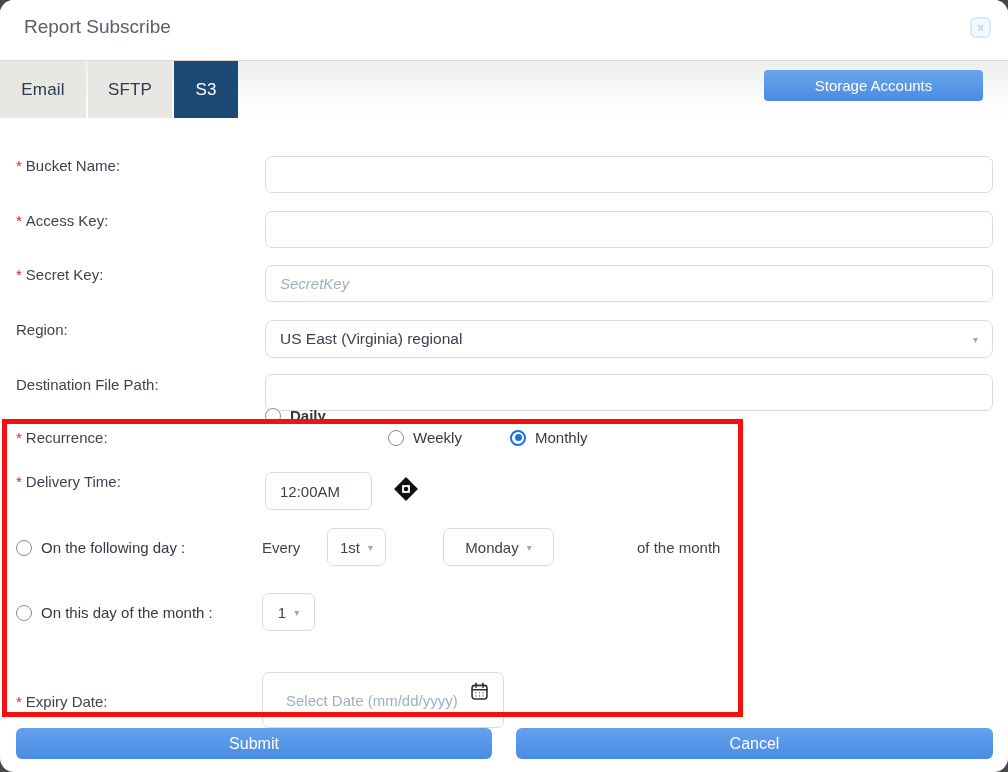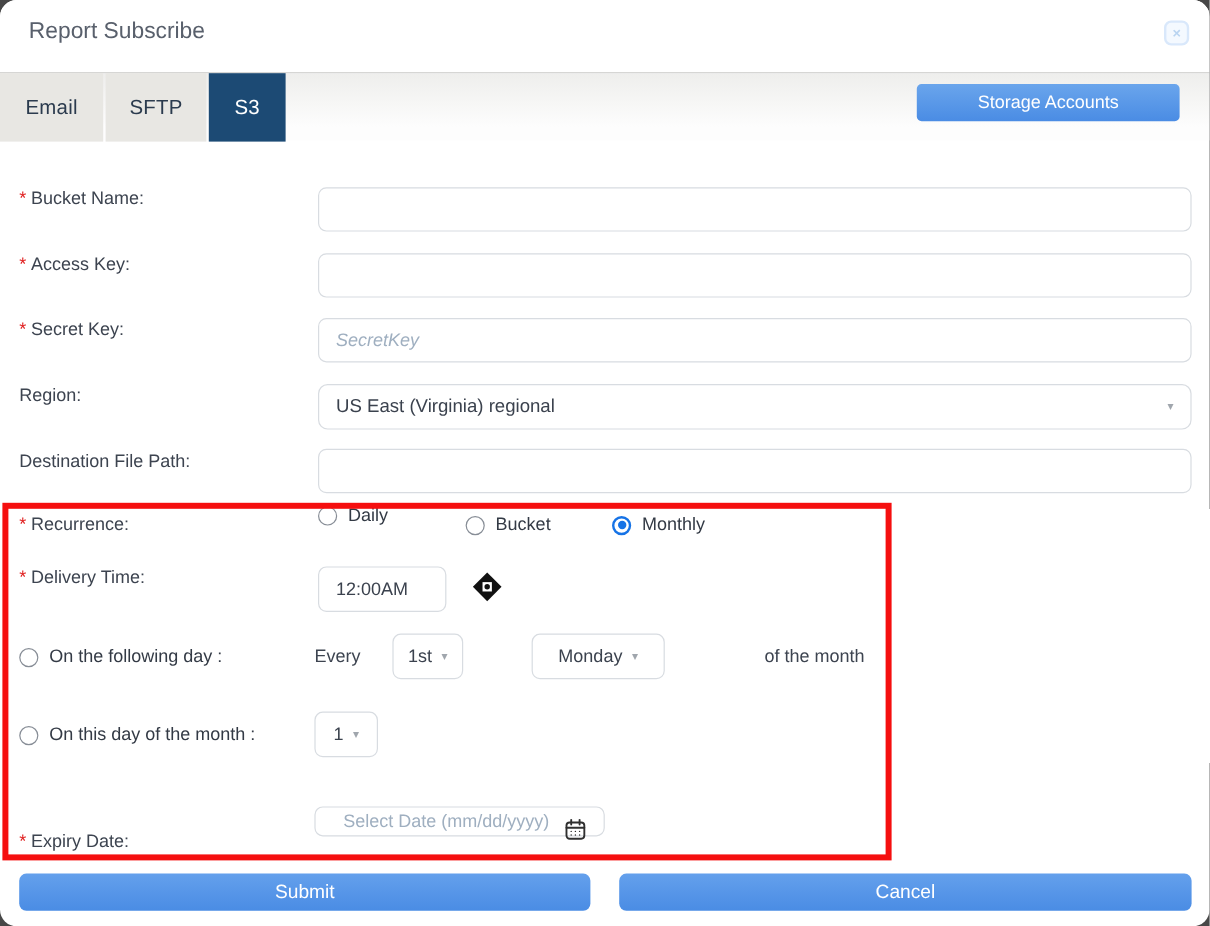--- a/index.html
+++ b/index.html
@@ -75,21 +75,21 @@
   .radio-label { font-size:15px; color:#333a45; margin-left:9px; vertical-align:middle; }
   .rgroup { position:absolute; display:flex; align-items:center; }
   .chip {
     border:1px solid #d8dce1; border-radius:7px; background:#fff; height:38px;
     display:flex; align-items:center; justify-content:center; gap:8px;
     font-size:15px; color:#3b424e; cursor:pointer; position:absolute;
   }
   .inline-text { position:absolute; font-size:15px; color:#3d4450; }
   .time-input { width:107px; }
   .move-icon { position:absolute; left:393px; top:476px; cursor:pointer; }
-  .expiry-input { width:242px; height:25px; padding-right:36px;padding-left:23px; }
+  .expiry-input { width:242px; height:56px; padding-right:36px;padding-left:23px; }
   .cal-icon { position:absolute; left:469px; top:681px; pointer-events:none; }
   
   .highlight {
     position:absolute; left:2px; top:419px; width:741px; height:298px;
     border:5px solid #f50f0f; z-index:6; pointer-events:none;
   }
   
   .footer-btn {
     position:absolute; top:728px; height:31px; border:none; border-radius:6px;
     background:linear-gradient(#64a0ec, #4a8ce4); color:#fff; font-size:16px;
@@ -137,27 +137,27 @@
     <span class="sel-value">US East (Virginia) regional</span>
     <span class="caret">▾</span>
   </div>
 
   <div class="flabel" style="top:376px;">Destination File Path:</div>
   <input class="tinput" style="top: 374px;" value="">
 
   <div class="flabel" style="top:429px;">
     <span class="req">*</span><span>Recurrence:</span>
   </div>
-  <div class="rgroup" style="left:265px; top:421px;">
+  <div class="rgroup" style="left:265px; top:407px;font-weight:bold;">
     <span class="radio"></span>
     <span class="radio-label">Daily</span>
   </div>
   <div class="rgroup" style="left:388px; top:429px;">
     <span class="radio"></span>
-    <span class="radio-label">Bucket</span>
+    <span class="radio-label">Weekly</span>
   </div>
   <div class="rgroup" style="left:510px; top:429px;">
     <span class="radio checked"></span>
     <span class="radio-label">Monthly</span>
   </div>
 
   <div class="flabel" style="top:473px;">
     <span class="req">*</span><span>Delivery Time:</span>
   </div>
   <input class="tinput time-input" style="top: 472px; height: 38px;" value="12:00AM">

